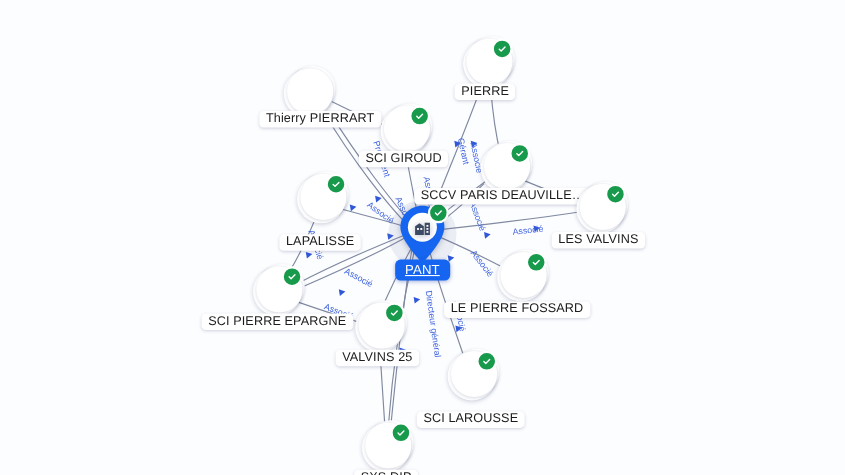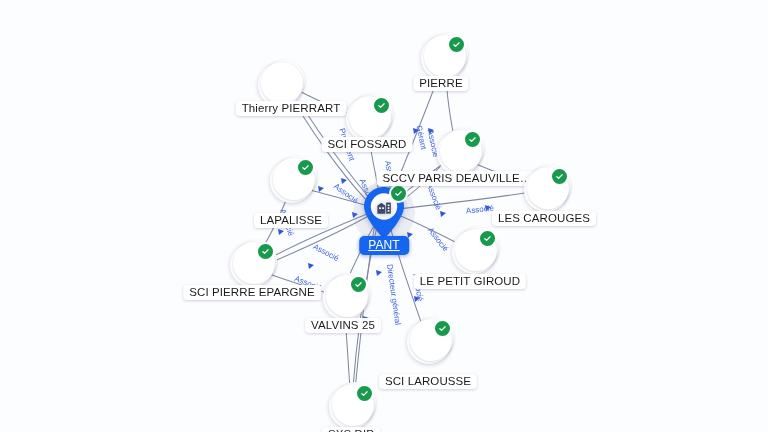--- a/index.html
+++ b/index.html
@@ -230,21 +230,21 @@
               </svg>
             </div>
           </div>
           <div class="badge">
             <svg width="9" height="9" viewBox="0 0 24 24" aria-hidden="true">
               <path fill="none" stroke="#ffffff" stroke-width="3.4" stroke-linecap="round" stroke-linejoin="round" d="M5 12.5l4.6 4.6L19 7.5"></path>
             </svg>
           </div>
         </div>
       </div>
-      <div class="cap" style="left: 367px; top: 137px;">SCI FOSSARD</div>
+      <div class="cap" style="left: 367px; top: 137px;">SCI GIROUD</div>
       <div class="node" style="left: 459px; top: 153px;">
         <div class="stack">
           <div class="disc">
             <div class="inner">
               <svg width="17" height="17" viewBox="0 0 24 24" aria-hidden="true">
                 <path fill="#ffffff" d="M3 21V11l5-3.6L13 11v10H3z"></path>
                 <path fill="#ffffff" d="M14 21V7h6v14h-6z"></path>
                 <rect x="5.2" y="13" width="2.2" height="2.2" fill="#1565f0"></rect>
                 <rect x="9" y="13" width="2.2" height="2.2" fill="#1565f0"></rect>
                 <rect x="16" y="9.5" width="2.2" height="2" fill="#1565f0"></rect>
@@ -276,21 +276,21 @@
               </svg>
             </div>
           </div>
           <div class="badge">
             <svg width="9" height="9" viewBox="0 0 24 24" aria-hidden="true">
               <path fill="none" stroke="#ffffff" stroke-width="3.4" stroke-linecap="round" stroke-linejoin="round" d="M5 12.5l4.6 4.6L19 7.5"></path>
             </svg>
           </div>
         </div>
       </div>
-      <div class="cap" style="left: 544px; top: 211px;">LES CAROUGES</div>
+      <div class="cap" style="left: 544px; top: 211px;">LES VALVINS</div>
       <div class="node" style="left: 292px; top: 181px;">
         <div class="stack">
           <div class="disc">
             <div class="inner">
               <svg width="17" height="17" viewBox="0 0 24 24" aria-hidden="true">
                 <path fill="#ffffff" d="M3 21V11l5-3.6L13 11v10H3z"></path>
                 <path fill="#ffffff" d="M14 21V7h6v14h-6z"></path>
                 <rect x="5.2" y="13" width="2.2" height="2.2" fill="#1565f0"></rect>
                 <rect x="9" y="13" width="2.2" height="2.2" fill="#1565f0"></rect>
                 <rect x="16" y="9.5" width="2.2" height="2" fill="#1565f0"></rect>
@@ -322,21 +322,21 @@
               </svg>
             </div>
           </div>
           <div class="badge">
             <svg width="9" height="9" viewBox="0 0 24 24" aria-hidden="true">
               <path fill="none" stroke="#ffffff" stroke-width="3.4" stroke-linecap="round" stroke-linejoin="round" d="M5 12.5l4.6 4.6L19 7.5"></path>
             </svg>
           </div>
         </div>
       </div>
-      <div class="cap" style="left: 470px; top: 274px;">LE PETIT GIROUD</div>
+      <div class="cap" style="left: 470px; top: 274px;">LE PIERRE FOSSARD</div>
       <div class="node" style="left: 252px; top: 265px;">
         <div class="stack">
           <div class="disc">
             <div class="inner">
               <svg width="17" height="17" viewBox="0 0 24 24" aria-hidden="true">
                 <path fill="#ffffff" d="M3 21V11l5-3.6L13 11v10H3z"></path>
                 <path fill="#ffffff" d="M14 21V7h6v14h-6z"></path>
                 <rect x="5.2" y="13" width="2.2" height="2.2" fill="#1565f0"></rect>
                 <rect x="9" y="13" width="2.2" height="2.2" fill="#1565f0"></rect>
                 <rect x="16" y="9.5" width="2.2" height="2" fill="#1565f0"></rect>

